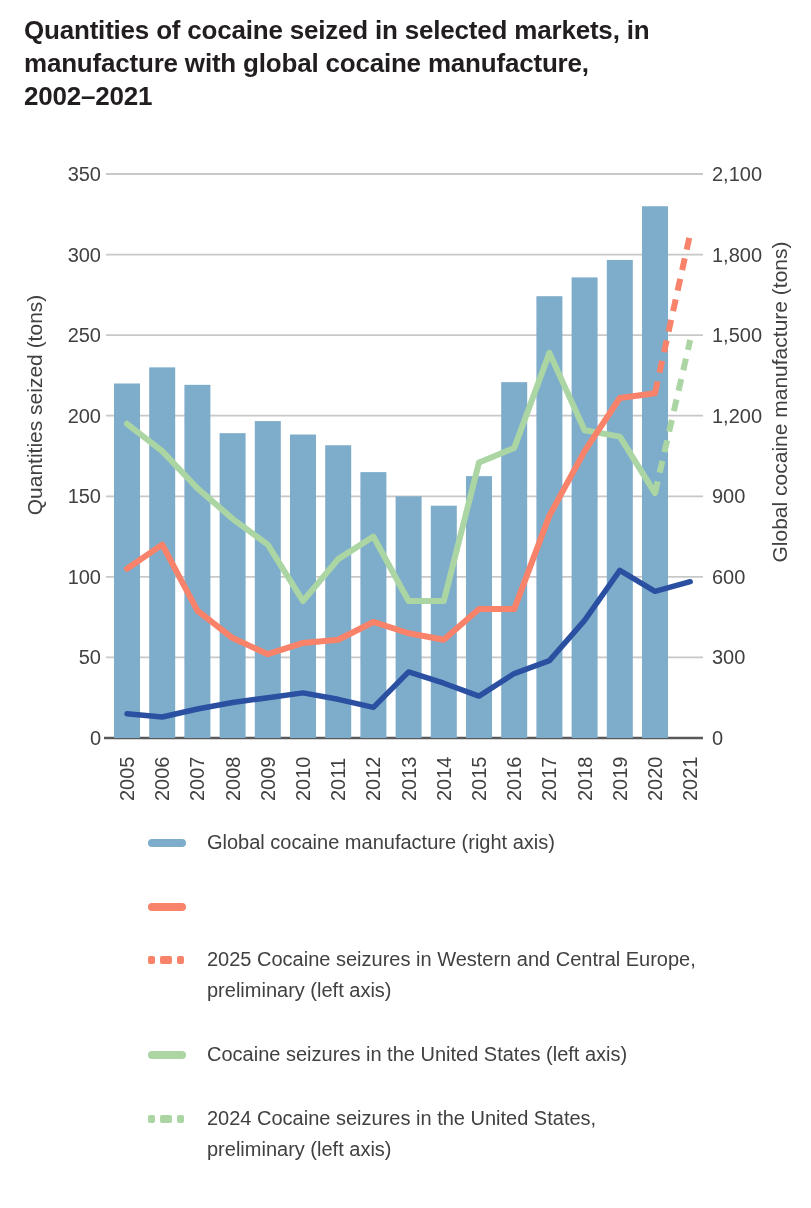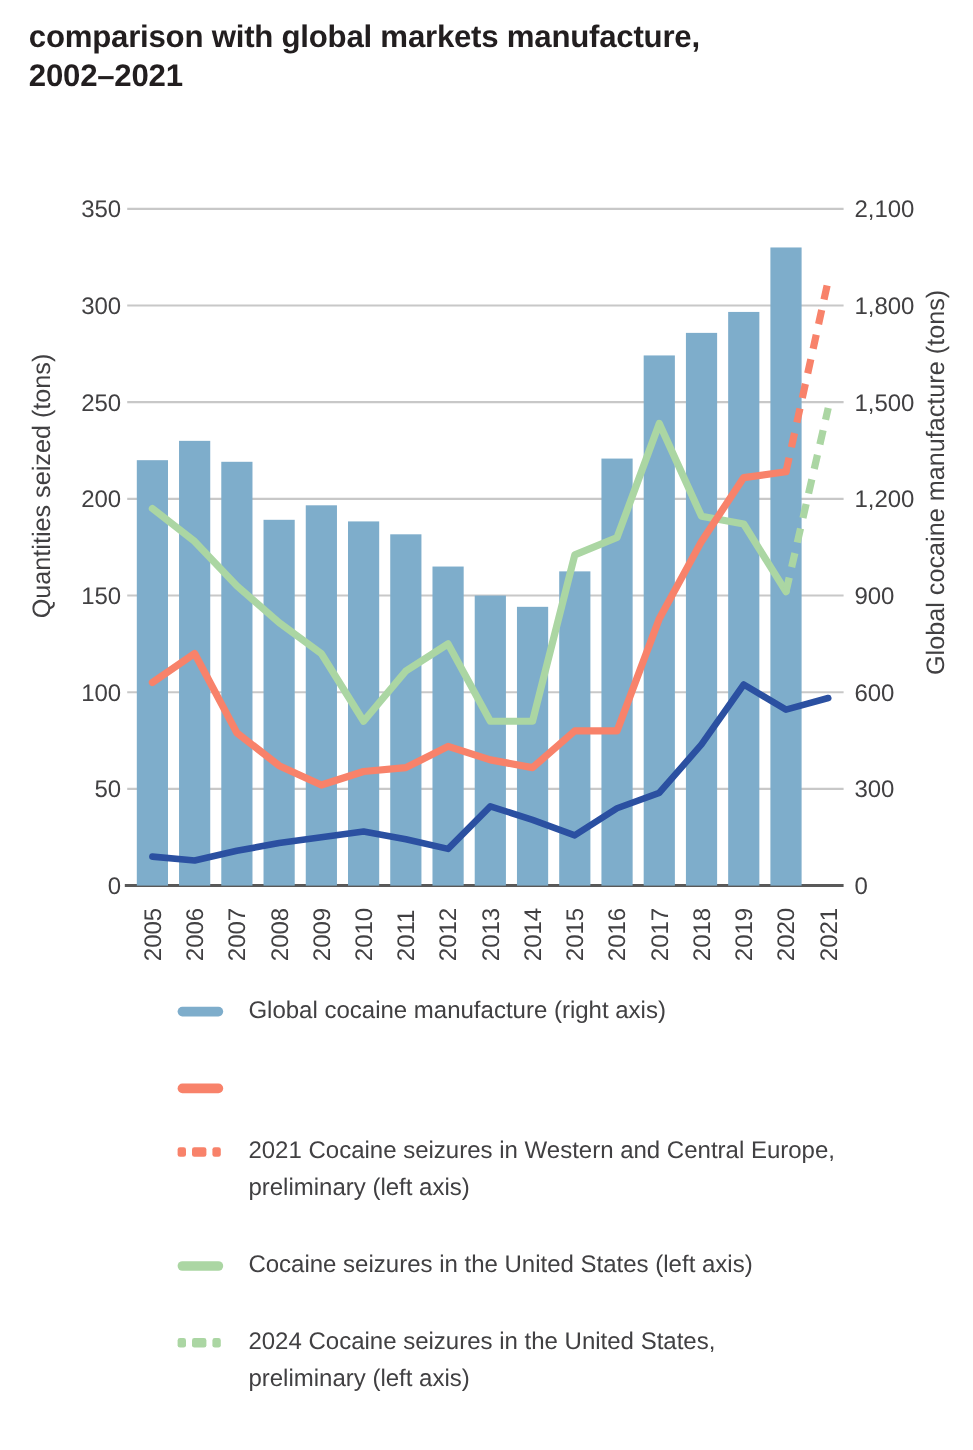--- a/index.html
+++ b/index.html
@@ -17,21 +17,22 @@
   .swatch{display:flex;gap:5px;align-items:center;width:38px;min-width:38px;
           margin-right:21px;margin-top:12px;}
   .swatch .seg{height:8px;border-radius:4px;display:block;}
   .legend-text{font-size:20px;line-height:31px;color:#414042;}
   .legend-text .l1,.legend-text .l2{display:block;}
 </style>
 </head>
 <body>
 
 <div class="title">
-  <span>comparison with global markets manufacture,</span>
+  <span>Quantities of cocaine seized in selected markets, in</span>
+  <span>manufacture with global cocaine manufacture,</span>
   <span>2002–2021</span>
 </div>
 
 <div id="chart-wrap">
   <svg id="chart-svg" width="811" height="662" viewBox="0 150 811 662">
       <g>
         <line x1="104" y1="738" x2="703" y2="738" stroke="#595959" stroke-width="2.5"></line>
         <line x1="106" y1="657.4285714285714" x2="703" y2="657.4285714285714" stroke="#C8C8C8" stroke-width="1.8"></line>
         <line x1="106" y1="576.8571428571429" x2="703" y2="576.8571428571429" stroke="#C8C8C8" stroke-width="1.8"></line>
         <line x1="106" y1="496.2857142857143" x2="703" y2="496.2857142857143" stroke="#C8C8C8" stroke-width="1.8"></line>
@@ -122,21 +123,21 @@
         <span class="seg" style="width: 38px; background: rgb(248, 130, 106);"></span>
       </span>
   </div>
   <div class="legend-item">
     <span class="swatch">
         <span class="seg" style="width: 7px; background: rgb(248, 130, 106); border-radius: 2px;"></span>
         <span class="seg" style="width: 12px; background: rgb(248, 130, 106); border-radius: 2px;"></span>
         <span class="seg" style="width: 7px; background: rgb(248, 130, 106); border-radius: 2px;"></span>
       </span>
     <span class="legend-text">
-      <span class="l1">2021 Cocaine seizures in Western and Central Europe,</span>
+      <span class="l1">2025 Cocaine seizures in Western and Central Europe,</span>
       <span class="l2">preliminary (left axis)</span>
     </span>
   </div>
   <div class="legend-item">
     <span class="swatch">
         <span class="seg" style="width: 38px; background: rgb(171, 214, 163);"></span>
       </span>
     <span class="legend-text">
       <span class="l1">Cocaine seizures in the United States (left axis)</span>
       <span class="l2"></span>

